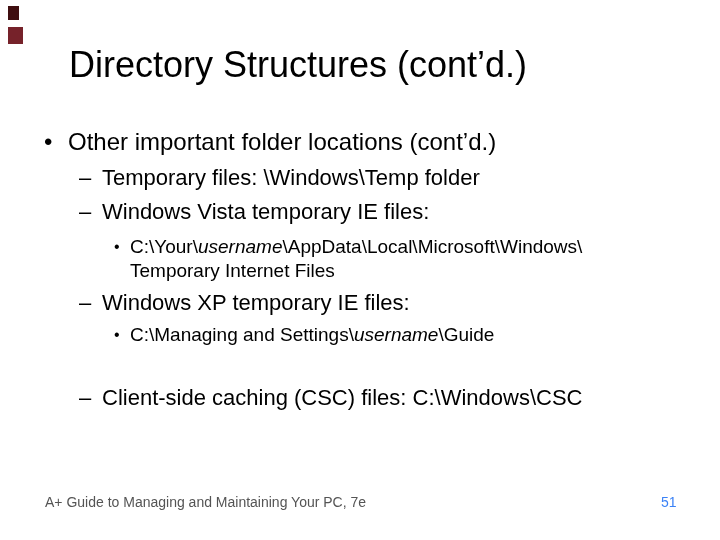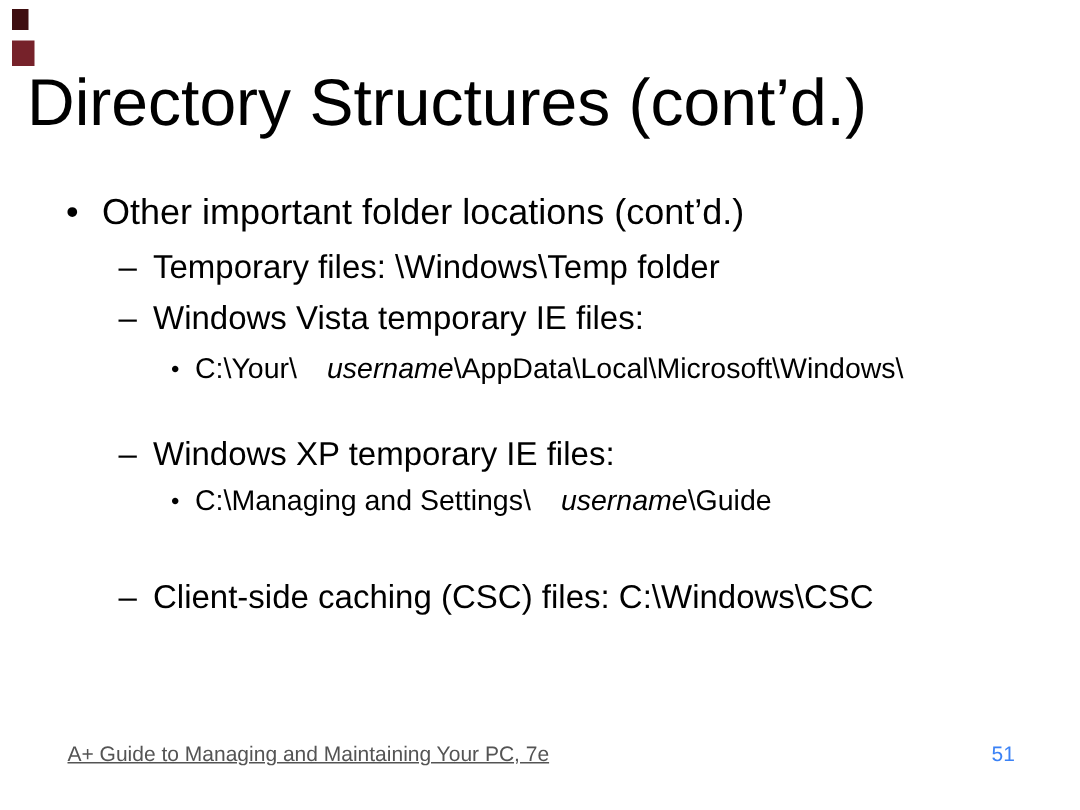--- a/index.html
+++ b/index.html
@@ -15,43 +15,42 @@
   .corner-decor { position: absolute; top: 0; left: 0; }
   .sq { position: absolute; }
   .sq1 { left: 8px;  top: 6px;  width: 11px; height: 14px; }
   .sq2 { left: 8px;  top: 27px; width: 15px; height: 17px; }
   .title {
     position: absolute;
     top: 44px;
     left: 0;
     width: 596px;
     text-align: center;
-    font-size: 44px;
+    font-size: 36px;
     line-height: 1.15;
     font-weight: normal;
     letter-spacing: 0;
   }
   .row { position: absolute; display: flex; align-items: flex-start; }
   .mk { flex: 0 0 auto; }
   .tx { flex: 0 0 auto; }
   .l1 { left: 44px; font-size: 24px; line-height: 1.2; }
   .l1 .mk { width: 24px; }
   .l2 { left: 79px; font-size: 22px; line-height: 1.2; }
   .l2 .mk { width: 23px; }
   .l3 { left: 114px; font-size: 19px; line-height: 24px; }
   .l3 .mk { width: 16px; font-size: 16px; line-height: 24px; }
   .l3 .tx { white-space: nowrap; }
-  .it { font-style: italic; margin-left: 20px; }
+  .it { font-style: italic; }
   .footer-left {
     position: absolute;
     left: 45px;
     top: 494px;
     font-size: 14px;
     color: #545454;
-    text-decoration: underline;
   }
   .footer-page {
     position: absolute;
     left: 661px;
     top: 494px;
     font-size: 14px;
     color: #3b82f6;
   }
 </style>
 </head>
@@ -76,21 +75,21 @@
     <div class="tx">Temporary files: \Windows\Temp folder</div>
   </div>
 
   <div class="row l2" style="top:199px;">
     <span class="mk">–</span>
     <div class="tx">Windows Vista temporary IE files:</div>
   </div>
 
   <div class="row l3" style="top:235px;">
     <span class="mk">•</span>
-    <div class="tx"><span>C:\Your\</span><span class="it">username</span><span>\AppData\Local\Microsoft\Windows\</span><br></div>
+    <div class="tx"><span>C:\Your\</span><span class="it">username</span><span>\AppData\Local\Microsoft\Windows\</span><br><span>Temporary Internet Files</span></div>
   </div>
 
   <div class="row l2" style="top:290px;">
     <span class="mk">–</span>
     <div class="tx">Windows XP temporary IE files:</div>
   </div>
 
   <div class="row l3" style="top:323px;">
     <span class="mk">•</span>
     <div class="tx"><span>C:\Managing and Settings\</span><span class="it">username</span><span>\Guide</span><br></div>

